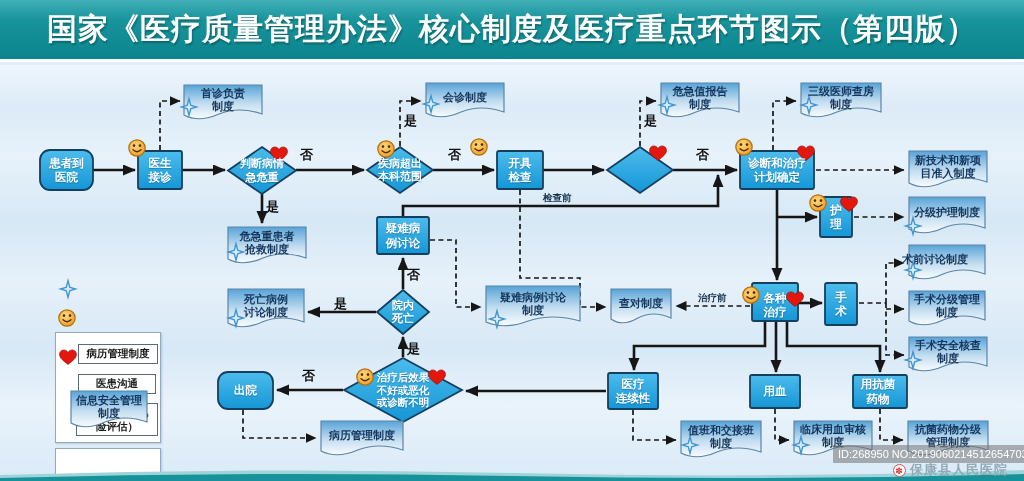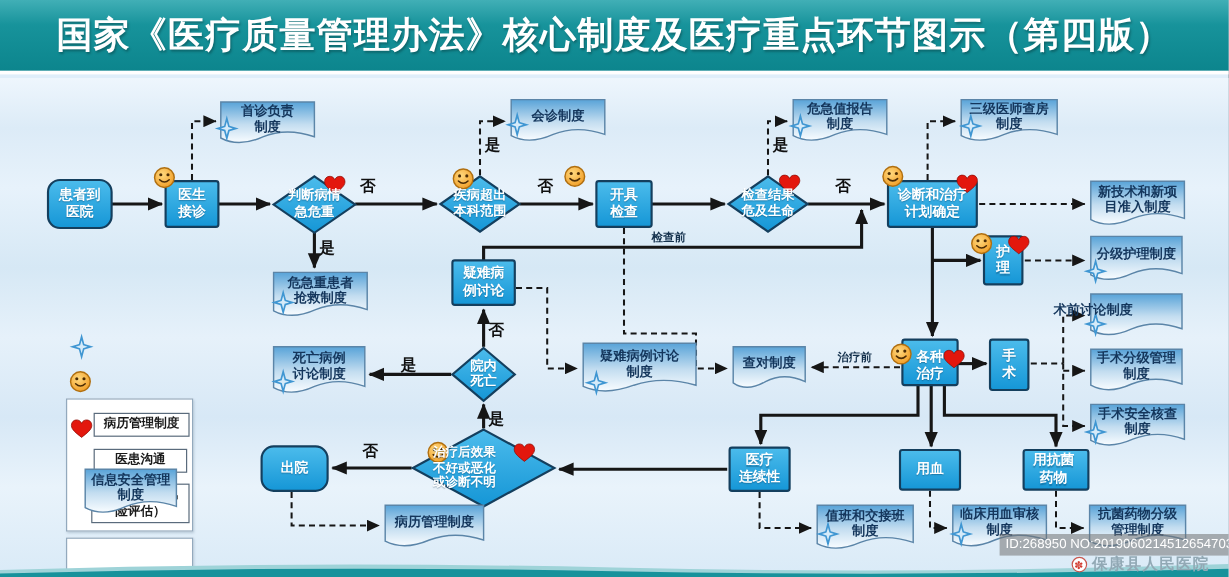--- a/index.html
+++ b/index.html
@@ -306,22 +306,20 @@
 接诊</div>
         <div class="nlabel t-diamond" style="left: 228px; top: 147px; width: 68px; height: 47px;">判断病情
 急危重</div>
         <div class="nlabel t-doc" style="left: 183px; top: 84px; width: 80px; height: 32px;">首诊负责
 制度</div>
         <div class="nlabel t-doc" style="left: 425px; top: 82px; width: 80px; height: 32px;">会诊制度</div>
         <div class="nlabel t-diamond" style="left: 367px; top: 147px; width: 66px; height: 46px;">疾病超出
 本科范围</div>
         <div class="nlabel t-process" style="left: 497px; top: 151px; width: 46px; height: 38px;">开具
 检查</div>
-        <div class="nlabel t-diamond" style="left: 607px; top: 147px; width: 66px; height: 46px;">检查结果
-危及生命</div>
         <div class="nlabel t-doc" style="left: 660px; top: 82px; width: 80px; height: 32px;">危急值报告
 制度</div>
         <div class="nlabel t-process" style="left: 740px; top: 151px; width: 74px; height: 38px;">诊断和治疗
 计划确定</div>
         <div class="nlabel t-doc" style="left: 800px; top: 82px; width: 82px; height: 32px;">三级医师查房
 制度</div>
         <div class="nlabel t-doc" style="left: 908px; top: 150px; width: 80px; height: 34px;">新技术和新项
 目准入制度</div>
         <div class="nlabel t-process" style="left: 820px; top: 197px; width: 32px; height: 40px;">护
 理</div>
@@ -330,30 +328,30 @@
 抢救制度</div>
         <div class="nlabel t-process" style="left: 377px; top: 217px; width: 52px; height: 37px;">疑难病
 例讨论</div>
         <div class="nlabel t-doc" style="left: 485px; top: 285px; width: 96px; height: 38px;">疑难病例讨论
 制度</div>
         <div class="nlabel t-doc" style="left: 610px; top: 288px; width: 62px; height: 32px;">查对制度</div>
         <div class="nlabel t-process" style="left: 752px; top: 283px; width: 46px; height: 44px;">各种
 治疗</div>
         <div class="nlabel t-process" style="left: 825px; top: 283px; width: 32px; height: 42px;">手
 术</div>
-        <div class="nlabel t-doc" style="left: 872px; top: 244px; width: 78px; height: 32px;">术前讨论制度</div>
+        <div class="nlabel t-doc" style="left: 896px; top: 244px; width: 78px; height: 32px;">术前讨论制度</div>
         <div class="nlabel t-doc" style="left: 908px; top: 290px; width: 78px; height: 32px;">手术分级管理
 制度</div>
         <div class="nlabel t-doc" style="left: 908px; top: 336px; width: 80px; height: 32px;">手术安全核查
 制度</div>
         <div class="nlabel t-diamond" style="left: 377px; top: 290px; width: 52px; height: 44px;">院内
 死亡</div>
         <div class="nlabel t-doc" style="left: 227px; top: 288px; width: 78px; height: 36px;">死亡病例
 讨论制度</div>
-        <div class="nlabel t-diamond" style="left: 328px; top: 358px; width: 118px; height: 64px; font-size: 10.5px;">治疗后效果
+        <div class="nlabel t-diamond" style="left: 344px; top: 358px; width: 118px; height: 64px; font-size: 10.5px;">治疗后效果
 不好或恶化
 或诊断不明</div>
         <div class="nlabel t-rounded" style="left: 218px; top: 372px; width: 55px; height: 37px;">出院</div>
         <div class="nlabel t-doc" style="left: 320px; top: 420px; width: 84px; height: 32px;">病历管理制度</div>
         <div class="nlabel t-process" style="left: 608px; top: 373px; width: 50px; height: 36px;">医疗
 连续性</div>
         <div class="nlabel t-doc" style="left: 680px; top: 420px; width: 82px; height: 34px;">值班和交接班
 制度</div>
         <div class="nlabel t-process" style="left: 750px; top: 375px; width: 50px; height: 33px;">用血</div>
         <div class="nlabel t-doc" style="left: 793px; top: 420px; width: 80px; height: 32px;">临床用血审核

